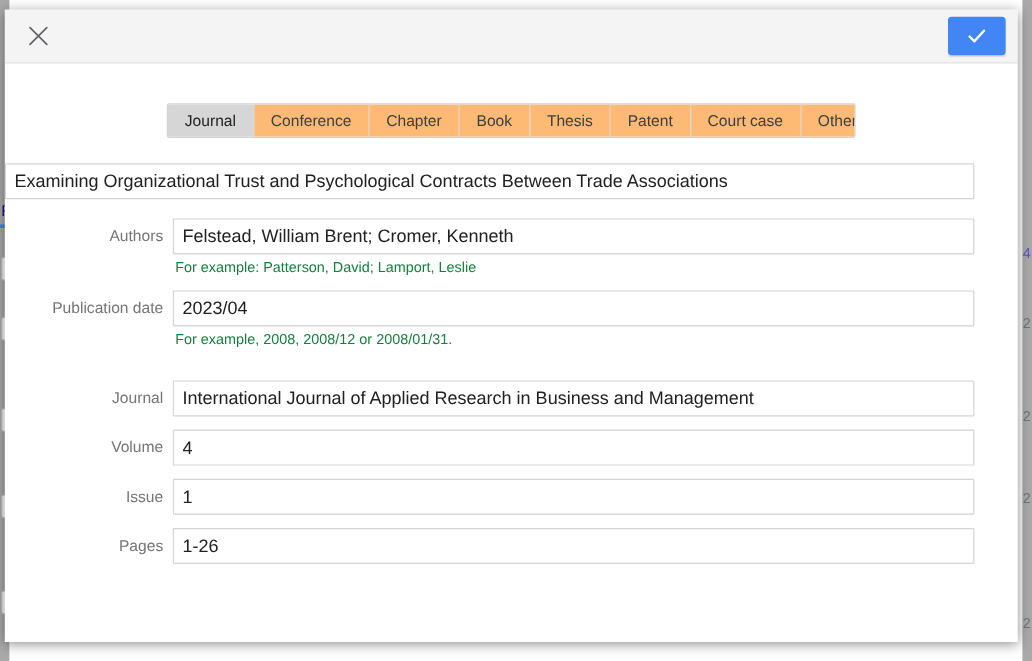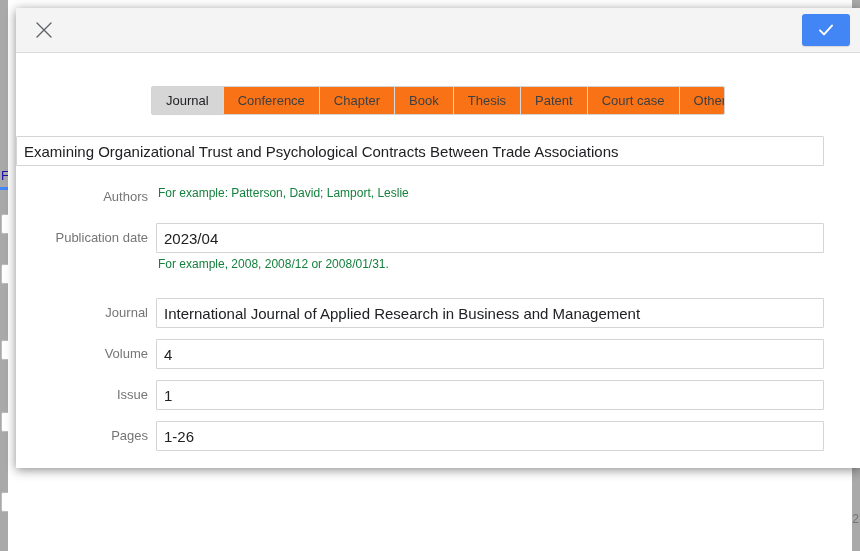--- a/index.html
+++ b/index.html
@@ -79,24 +79,24 @@
     right: 1px;
     font-size: 12px;
     color: #70757a;
     white-space: nowrap;
   }
   .bg-num.accent { color: #5f4fd0; }
 
   
   #modal {
     position: absolute;
-    left: 16px;
+    left: 4px;
     top: 8px;
     width: 844px;
-    height: 460px;
+    height: 527px;
     background: #ffffff;
     box-shadow: 0 2px 10px rgba(0,0,0,0.45);
     z-index: 5;
     display: flex;
     flex-direction: column;
     overflow: hidden;
   }
 
   
   #modal-header {
@@ -159,21 +159,21 @@
     overflow: hidden;
     background: #f8f8f8;
   }
   .tab {
     flex: 0 0 auto;
     display: flex;
     align-items: center;
     justify-content: center;
     font-size: 13px;
     color: #3c4043;
-    background: #f97316;
+    background: #fdba74;
     border-right: 1px solid #d9d9d9;
     cursor: pointer;
     padding: 0 14px;
     height: 100%;
     box-sizing: border-box;
     white-space: nowrap;
     user-select: none;
   }
   .tab:last-child { border-right: none; }
   .tab.selected {
@@ -292,20 +292,21 @@
         <div class="row-field">
           <input class="txt" type="text" value="Examining Organizational Trust and Psychological Contracts Between Trade Associations" style="">
         </div>
       </div>
 
       <div class="gap-md"></div>
 
       <div class="row">
         <div class="row-label">Authors</div>
         <div class="row-field">
+          <input class="txt" type="text" value="Felstead, William Brent; Cromer, Kenneth" style="">
           <div class="hint">For example: Patterson, David; Lamport, Leslie</div>
         </div>
       </div>
 
       <div class="gap-sm"></div>
 
       <div class="row">
         <div class="row-label">Publication date</div>
         <div class="row-field">
           <input class="txt" type="text" value="2023/04" style="">

